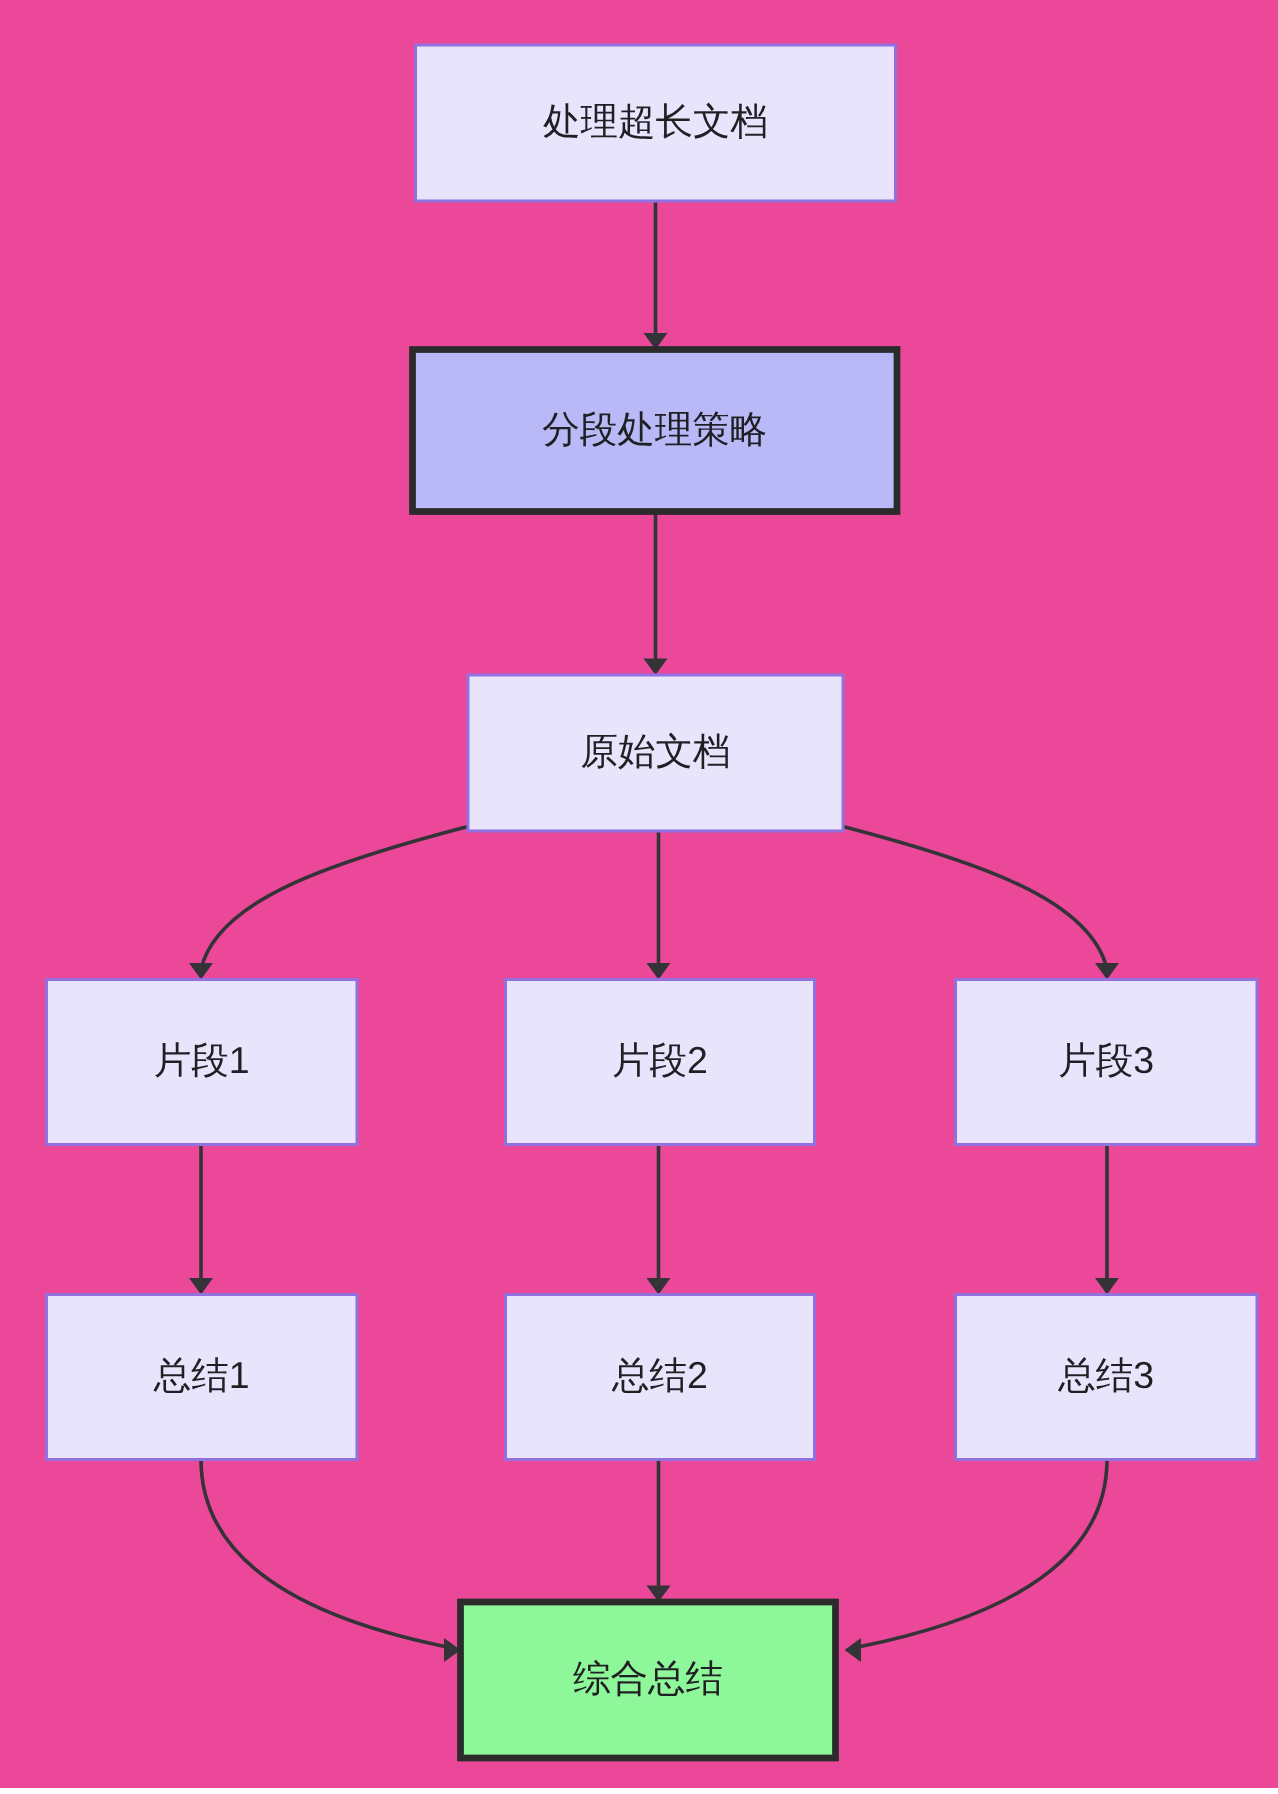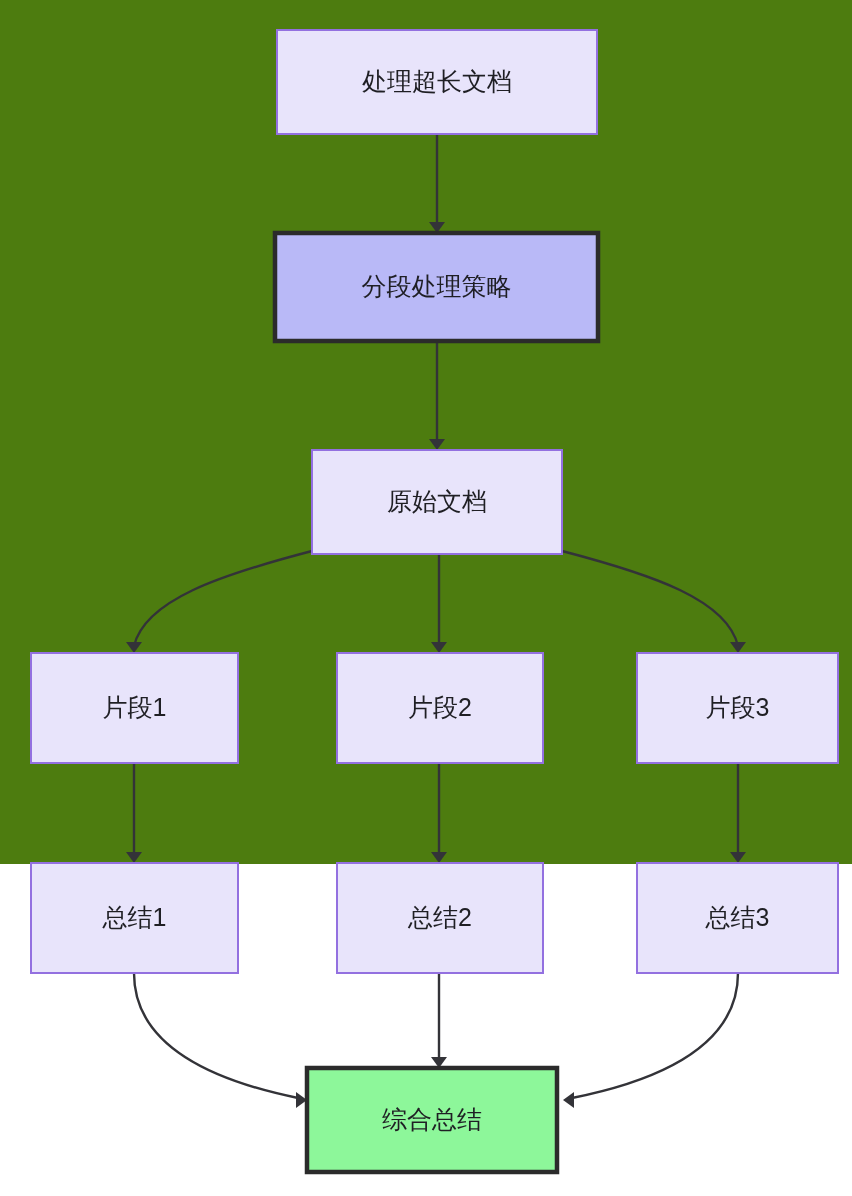--- a/index.html
+++ b/index.html
@@ -9,22 +9,22 @@
   }
   body {
     width: 852px;
     height: 1196px;
     font-family: "Liberation Sans", "DejaVu Sans", sans-serif;
     overflow: hidden;
   }
   #diagram-root {
     position: relative;
     width: 852px;
-    height: 864px;
-    background: #4d7c0f;
+    height: 1192px;
+    background: #ec4899;
   }
   svg.flow-canvas {
     position: absolute;
     top: 0;
     left: 0;
     width: 852px;
     height: 1196px;
     display: block;
   }
   .node-rect {

